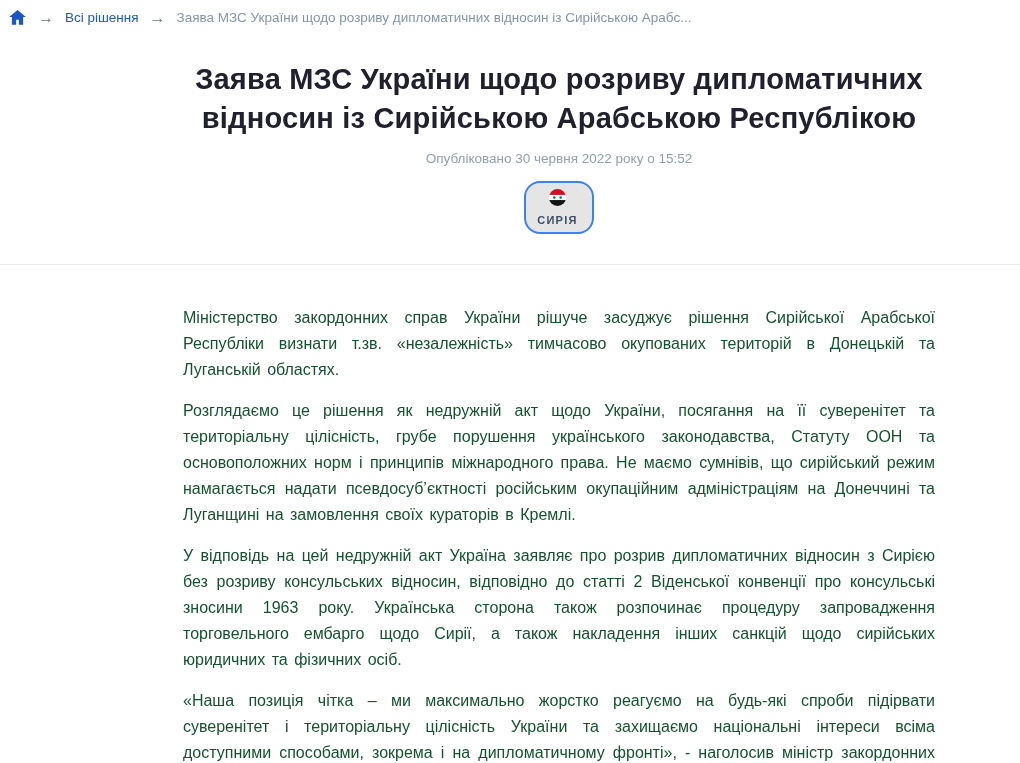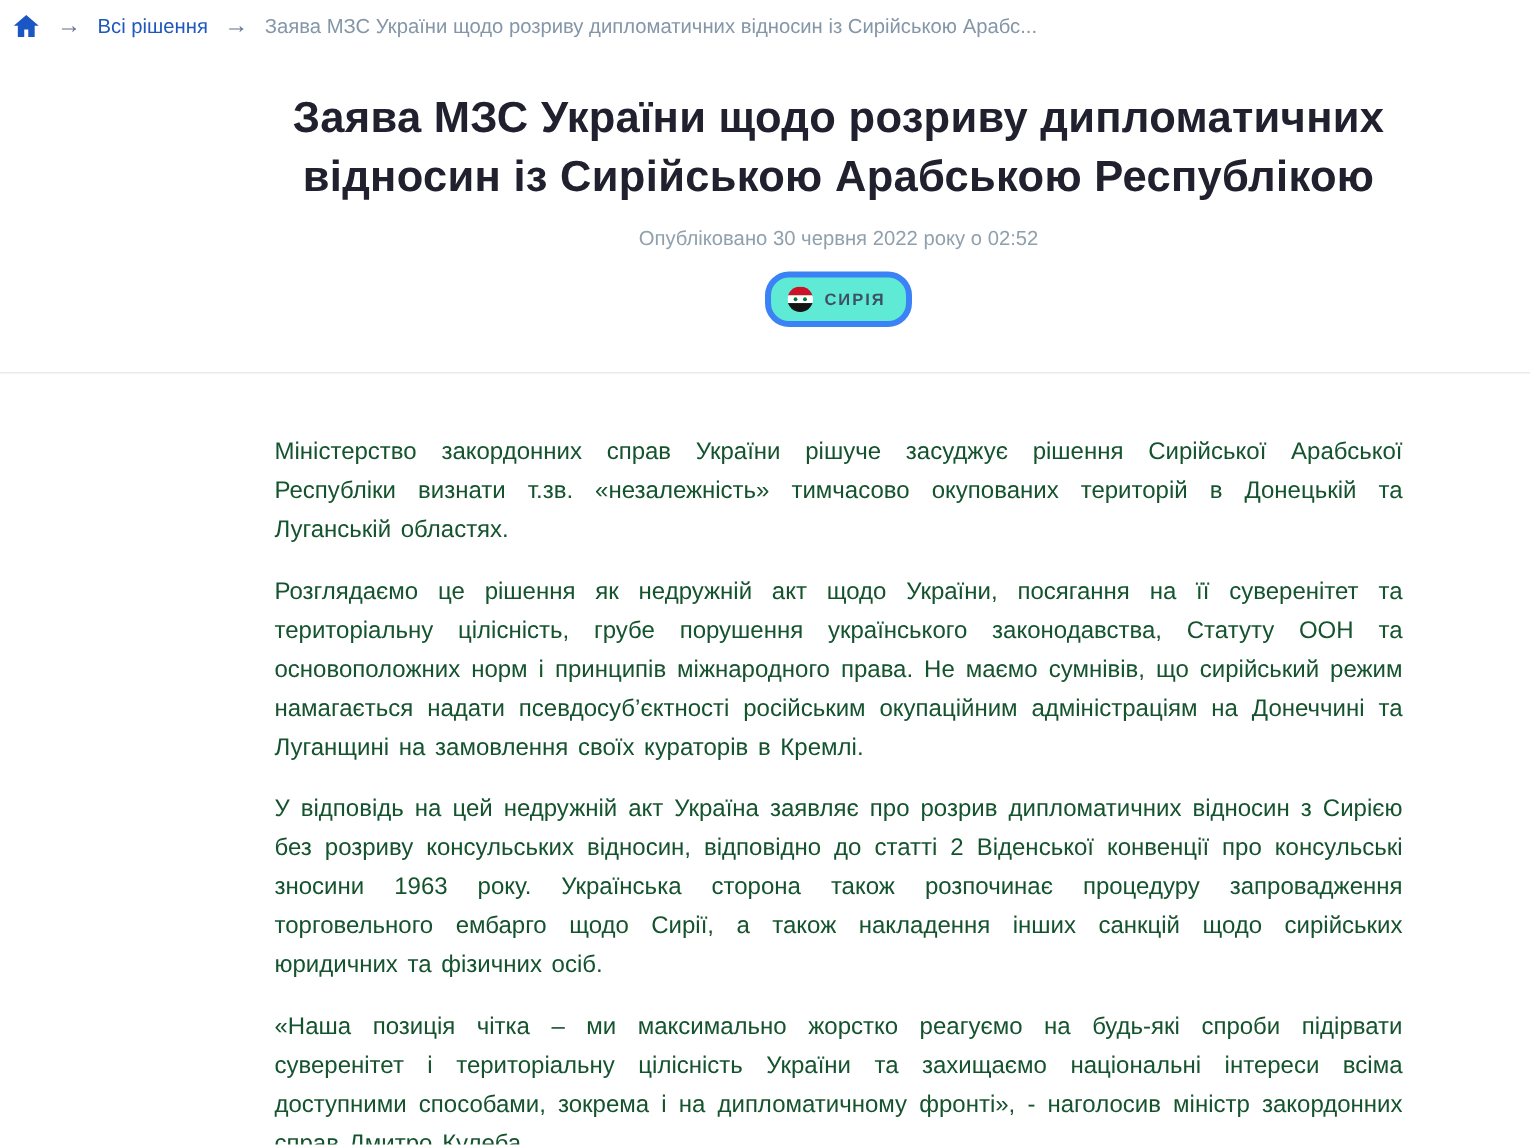--- a/index.html
+++ b/index.html
@@ -43,25 +43,26 @@
     text-align: center;
     font-size: 13.5px;
     color: #90a0ac;
   }
 
   .tag-row { display: flex; justify-content: center; margin-top: 15px; }
   .tag-pill {
     display: inline-flex;
     align-items: center;
     gap: 8px;
-    border: 4px solid #3b82f6;
+    border: 2px solid #3b82f6;
     border-radius: 16px;
     padding: 6px 14px 6px 11px;
-    background: #5eead4;
+    background: #e5e5e5;
     cursor: pointer;
+    flex-direction: column;
   }
   .tag-label {
     font-size: 11px;
     font-weight: 600;
     letter-spacing: 1.3px;
     color: #3e5065;
   }
   .flag-icon { display: inline-flex; }
 
   .divider {
@@ -92,21 +93,21 @@
   </span>
   <span class="crumb-sep">→</span>
   <a class="crumb-link">Всі рішення</a>
   <span class="crumb-sep">→</span>
   <span class="crumb-current">Заява МЗС України щодо розриву дипломатичних відносин із Сирійською Арабс...</span>
 </nav>
 
 <main class="container">
   <h1 class="page-title">Заява МЗС України щодо розриву дипломатичних відносин із Сирійською Арабською Республікою</h1>
 
-  <div class="pub-date">Опубліковано 30 червня 2022 року о 02:52</div>
+  <div class="pub-date">Опубліковано 30 червня 2022 року о 15:52</div>
 
   <div class="tag-row">
     <span class="tag-pill">
       <span class="flag-icon">
         <svg width="17" height="17" viewBox="0 0 20 20" aria-hidden="true">
           <defs>
               <clipPath id="flagClip">
                 <circle cx="10" cy="10" r="10"></circle>
               </clipPath>
             </defs>

